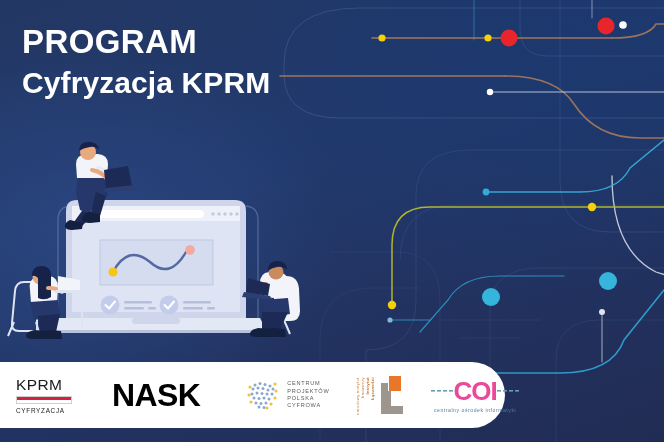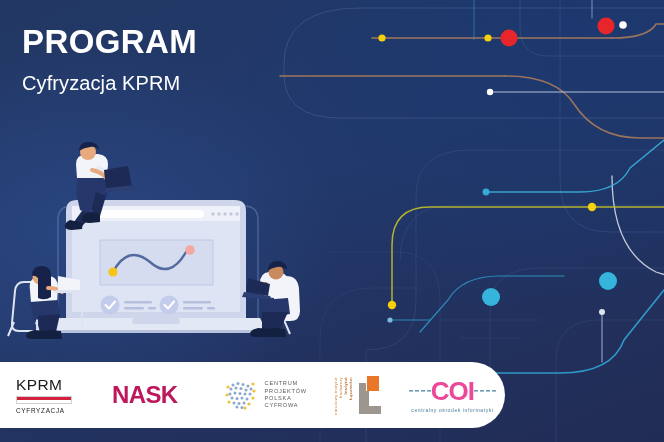--- a/index.html
+++ b/index.html
@@ -16,21 +16,21 @@
   
   #headline{
     position:absolute;left:22px;top:22px;z-index:40;
     color:#ffffff;letter-spacing:0.1px;
   }
   #headline .l1,#headline .l2{
     font-size:33px;font-weight:bold;line-height:39px;
     letter-spacing:0.4px;display:block;
   }
   #headline .l3{
-    font-size:20px;font-weight:400;line-height:40px;display:block;
+    font-size:30px;font-weight:700;line-height:40px;display:block;
     margin-top:2px;letter-spacing:0.1px;
   }
 
   
   #logobar{
     position:absolute;left:-14px;top:362px;width:519px;height:66px;
     background:#ffffff;border-radius:0 33px 33px 0;z-index:60;
     display:flex;align-items:center;
   }
   .logo{display:flex;align-items:center;justify-content:space-between;}
@@ -43,21 +43,21 @@
   #logo-kprm .flag{width:54px;height:6px;margin:3px 0 3px 0;border:0.5px solid #cfcfcf;}
   #logo-kprm .flag .red{height:3px;background:#d4213d;}
   #logo-kprm .flag .white{height:3px;background:#ffffff;}
   #logo-kprm .kprm-sub{
     font-size:6.4px;letter-spacing:0.7px;color:#1a1a1a;line-height:8px;
   }
 
   
   #logo-nask{margin-left:40px;}
   #logo-nask .nask-word{
-    font-size:24px;font-weight:bold;color:#be185d;letter-spacing:-0.6px;
+    font-size:32px;font-weight:bold;color:#000000;letter-spacing:-0.6px;
     font-family:"Liberation Sans",sans-serif;
   }
 
   
   #logo-cppc{margin-left:46px;align-items:center;}
   #logo-cppc .cppc-text{
     margin-left:7px;font-size:5.6px;line-height:7.4px;color:#5a5a5a;
     letter-spacing:0.75px;
   }
 

